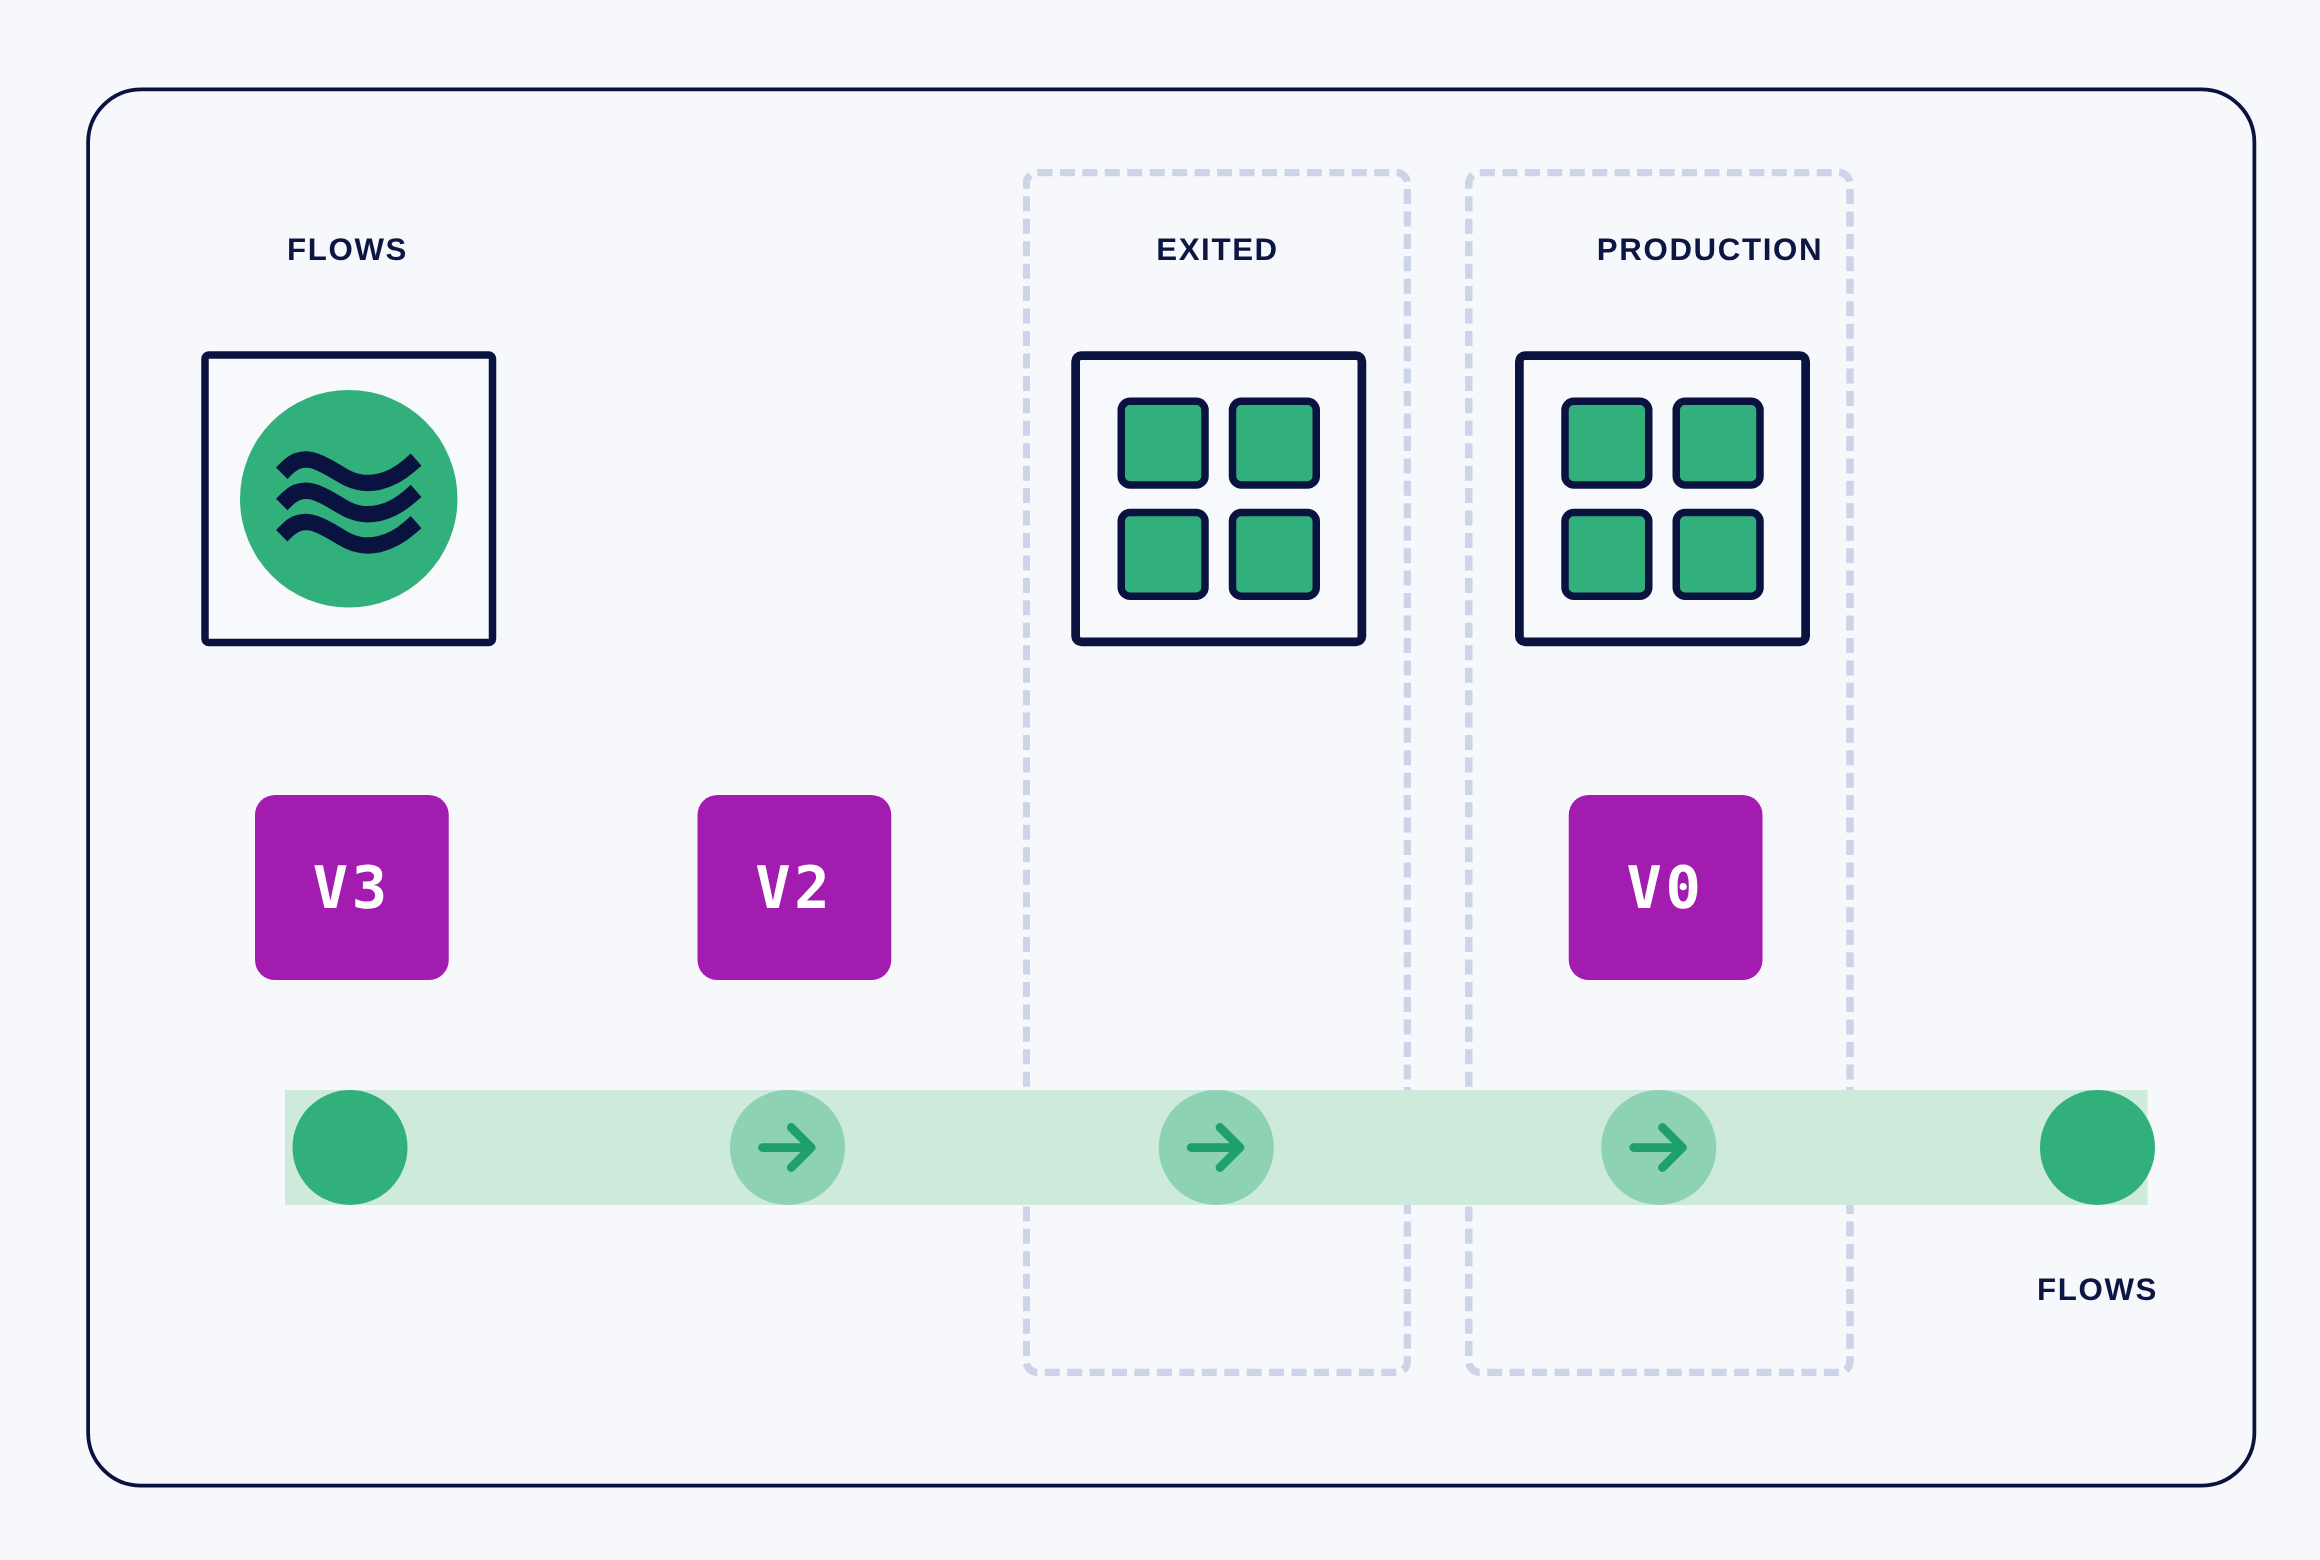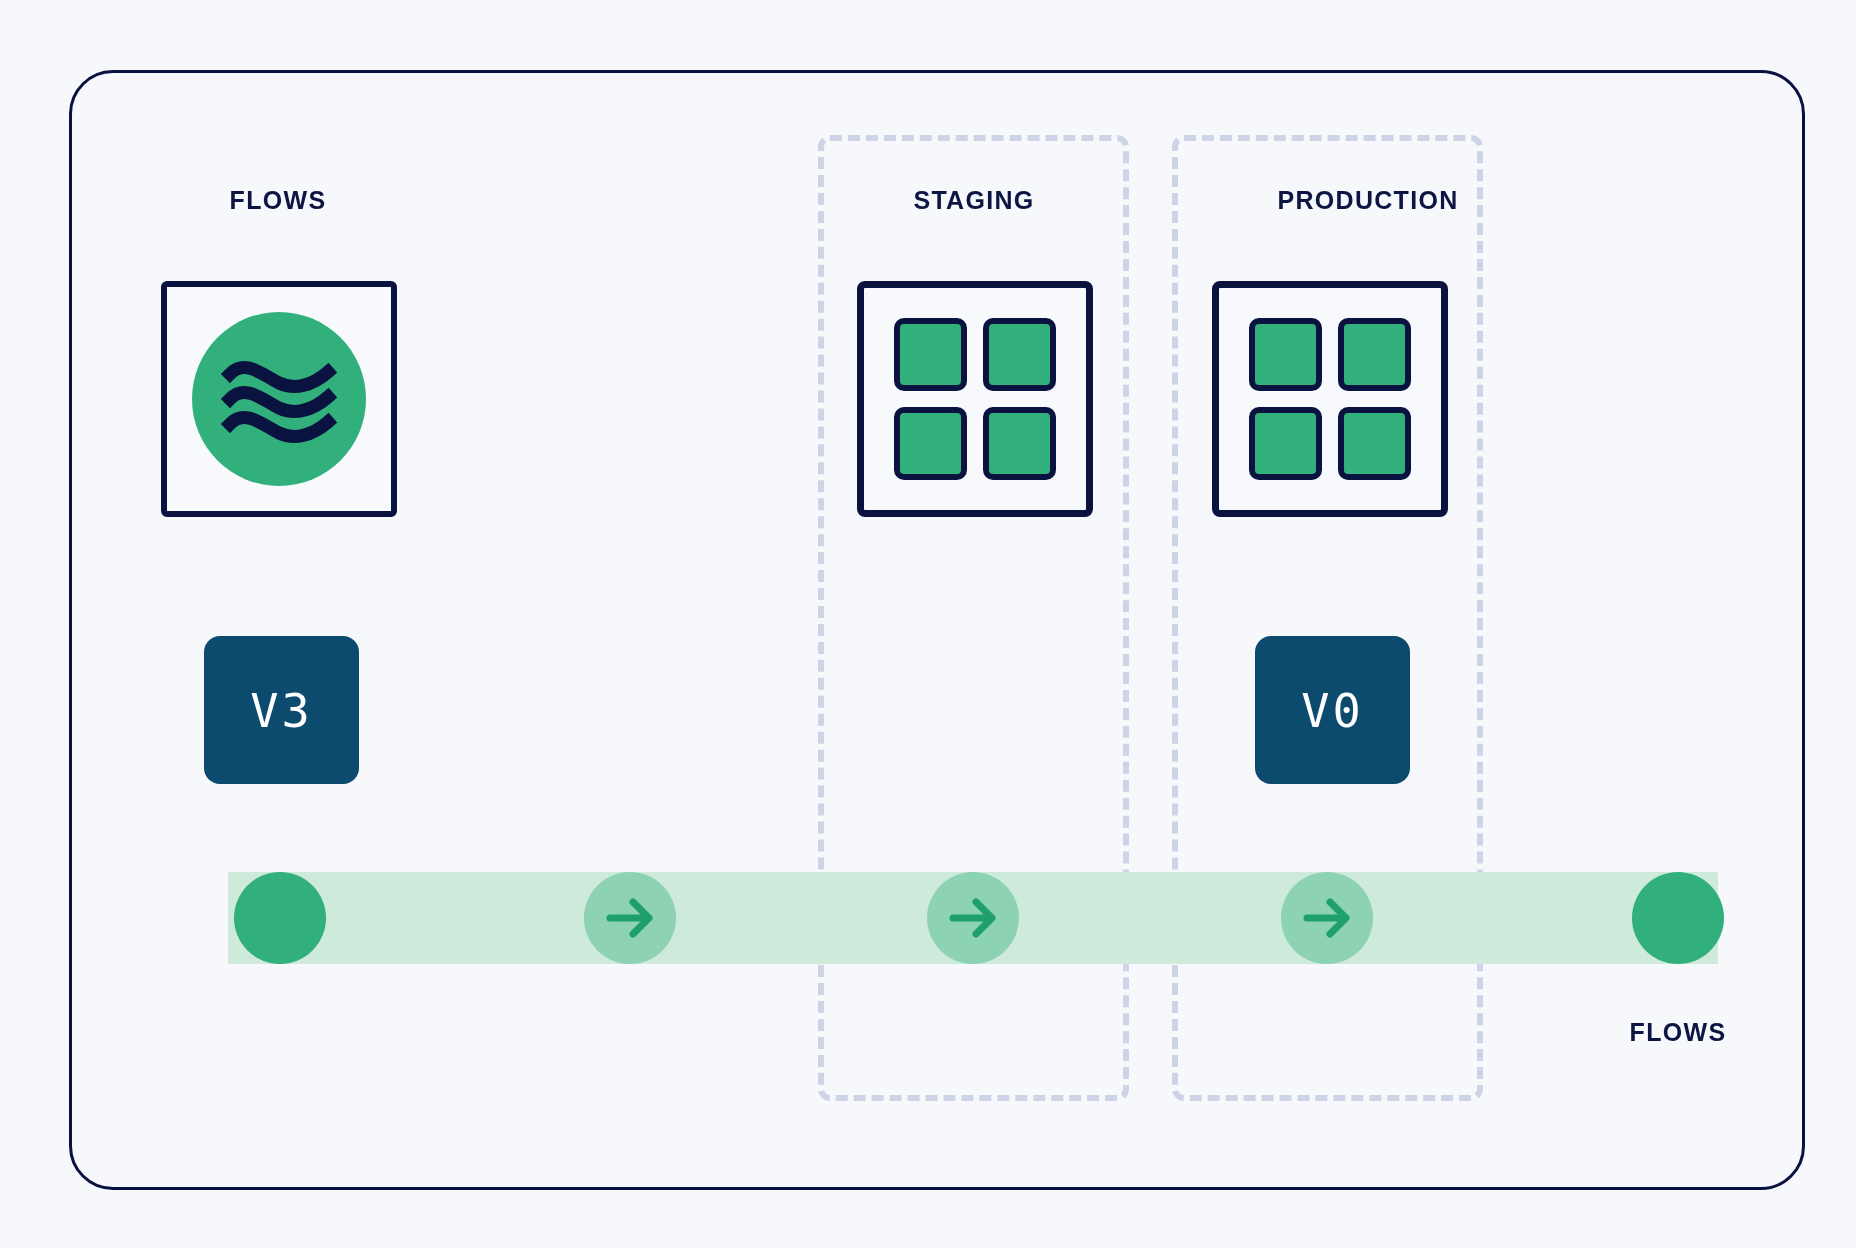--- a/index.html
+++ b/index.html
@@ -115,26 +115,26 @@
     border-radius: 10px;
     box-sizing: border-box;
   }
 
   
   .vchip {
     position: absolute;
     top: 636px;
     width: 155px;
     height: 148px;
-    background: #0c4a6e;
+    background: #a21caf;
     border-radius: 16px;
     color: #ffffff;
     font-family: "DejaVu Sans Mono", monospace;
     font-size: 47px;
-    font-weight: normal;
+    font-weight: bold;
     letter-spacing: 3px;
     display: flex;
     align-items: center;
     justify-content: center;
     box-sizing: border-box;
   }
   .vchip.v3 { left: 204px; }
   .vchip.v2 { left: 558px; }
   .vchip.v1 { left: 901px; width: 155px; }
   .vchip.v0 { left: 1255px; text-align: right; }
@@ -188,21 +188,21 @@
 <body>
 
 <div id="stage">
 
   <div class="card-frame"></div>
 
   <div class="env-col staging"></div>
   <div class="env-col production"></div>
 
   <div class="col-label" style="left:278px">FLOWS</div>
-  <div class="col-label" style="left:974px">STAGING</div>
+  <div class="col-label" style="left:974px">EXITED</div>
   <div class="col-label" style="left:1368px">PRODUCTION</div>
 
   <div class="flows-tile">
     <div class="flows-circle">
       <svg viewBox="0 0 174 174">
         <g fill="none" stroke="#0a1340" stroke-width="13" stroke-linecap="square">
           <path d="M38 62 C 54 46, 72 64, 87 71 C 102 78, 120 74, 136 60"></path>
           <path d="M38 87 C 54 71, 72 89, 87 96 C 102 103, 120 99, 136 85"></path>
           <path d="M38 112 C 54 96, 72 114, 87 121 C 102 128, 120 124, 136 110"></path>
         </g>
@@ -218,20 +218,21 @@
   </div>
 
   <div class="grid-tile production">
     <div class="grid-cell"></div>
     <div class="grid-cell"></div>
     <div class="grid-cell"></div>
     <div class="grid-cell"></div>
   </div>
 
   <div class="vchip v3">V3</div>
+  <div class="vchip v2">V2</div>
   <div class="vchip v0">V0</div>
 
   <div class="track"></div>
 
   <div class="node solid start"></div>
 
   <div class="node ghost a1">
     <svg viewBox="0 0 62 62">
       <g fill="none" stroke="#1fa06b" stroke-width="7" stroke-linecap="round" stroke-linejoin="round">
         <line x1="11" y1="31" x2="49" y2="31"></line>

